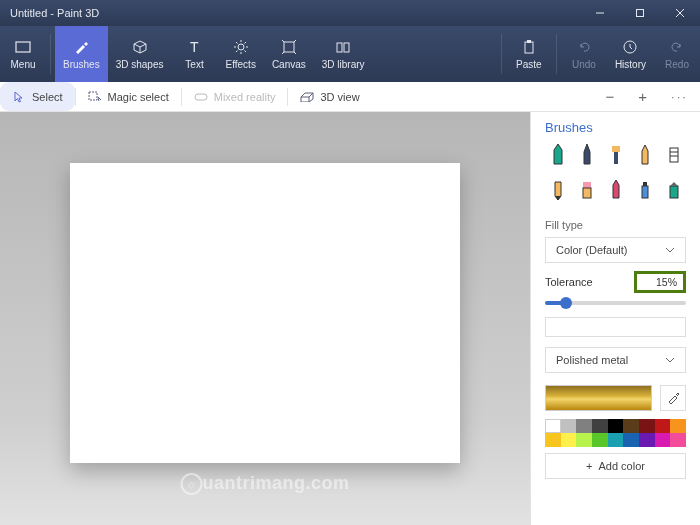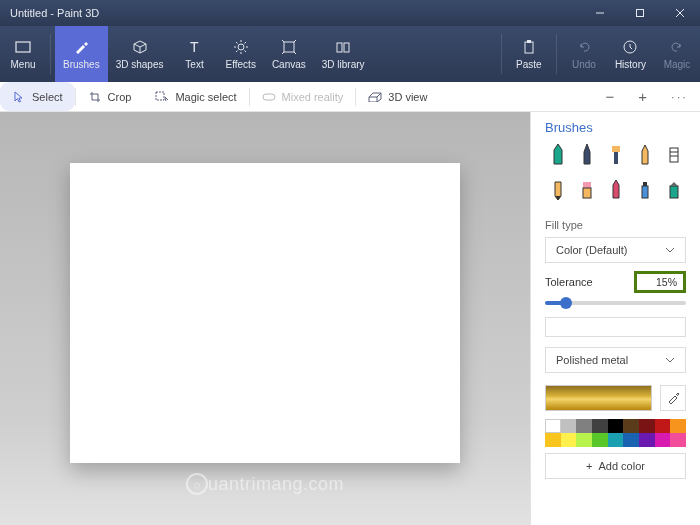--- a/index.html
+++ b/index.html
@@ -26,21 +26,21 @@
 .toolbar .tbtn.sel { background:#e9ecfb;border-radius:9px; }
 .toolbar .tsep { width:1px; height:18px; background:#e3e3e3; }
 .toolbar .disabled { color:#bbb; }
 .toolbar .tspacer { flex:1; }
 .toolbar .tool-icon { width:14px; height:14px; display:flex; align-items:center; justify-content:center; color:#5a5f7a; }
 
 
 .main { flex:1; display:flex; min-height:0; }
 .canvas-zone { flex:1; background: linear-gradient(#b6b6b6,#cfcfcf 75%,#e2e2e2); display:flex; align-items:center; justify-content:center; position:relative; }
 .canvas { width: 390px; height: 300px; background:#fff; box-shadow: 0 8px 20px rgba(0,0,0,.25); margin-top:-12px; }
-.watermark { position:absolute; bottom:30px; left:50%; transform:translateX(-50%); color:rgba(255,255,255,.5); font-size:18px; letter-spacing:.5px; display:flex; align-items:center; gap:0; font-weight:400; }
+.watermark { position:absolute; bottom:30px; left:50%; transform:translateX(-50%); color:rgba(255,255,255,.5); font-size:18px; letter-spacing:.5px; display:flex; align-items:flex-start; gap:0; font-weight:700; }
 .watermark .wmicon { width:22px; height:22px; border:2px solid rgba(255,255,255,.5); border-radius:50%; display:flex; align-items:center; justify-content:center; font-size:11px; }
 
 
 .sidepanel { width:170px; background:#fff; border-left:1px solid #e3e3e3; display:flex; flex-direction:column; overflow:hidden; font-size:11px; color:#333; }
 .sidepanel .title { color:#3b6fc9; font-size:13px; padding:8px 14px 6px; }
 .brush-grid { display:grid; grid-template-columns:repeat(5,1fr); gap:6px 4px; padding:0 14px 10px; }
 .brush-grid .brush { height:28px; display:flex; align-items:center; justify-content:center; }
 .section-label { padding:6px 14px 4px; color:#666; font-size:11px; }
 .dropdown { margin:2px 14px 8px; border:1px solid #ddd; height:26px; display:flex; align-items:center; justify-content:space-between; padding:0 10px; font-size:11px; color:#444; }
 .row { display:flex; align-items:center; justify-content:space-between; padding:0 14px; }
@@ -183,42 +183,34 @@
       </span>
       <span>History</span>
     </div>
     <div class="ritem disabled">
       <span class="ricon">
         <svg width="16" height="16">
             <path d="M11 8 A4 4 0 1 0 8 12" fill="none" stroke="#7e89a3"></path>
             <path d="M11 5 L11 8 L8 8" fill="none" stroke="#7e89a3"></path>
           </svg>
       </span>
-      <span>Magic</span>
+      <span>Redo</span>
     </div>
   </div>
 
   <div class="toolbar">
     <div class="tbtn sel">
       <span class="tool-icon">
           <svg width="12" height="12">
             <path d="M2 1 L2 10 L4.5 7.5 L6 11 L7.5 10.5 L6 7 L9 7 Z" fill="none" stroke="#5b6bd6"></path>
           </svg>
         </span>
       <span>Select</span>
     </div>
     <div class="tsep"></div>
-    <div class="tbtn">
-      <span class="tool-icon">
-          <svg width="12" height="12">
-            <path d="M3 1 L3 9 L11 9 M1 3 L9 3 L9 11" stroke="#5a5f7a" fill="none"></path>
-          </svg>
-        </span>
-      <span>Crop</span>
-    </div>
     <div class="tbtn">
       <span class="tool-icon">
           <svg width="14" height="12">
             <rect x="1" y="1" width="8" height="8" fill="none" stroke="#5a5f7a" stroke-dasharray="2 1"></rect>
             <path d="M10 6 L13 9 M11 10 L10 7" stroke="#5a5f7a"></path>
           </svg>
         </span>
       <span>Magic select</span>
     </div>
     <div class="tsep"></div>

